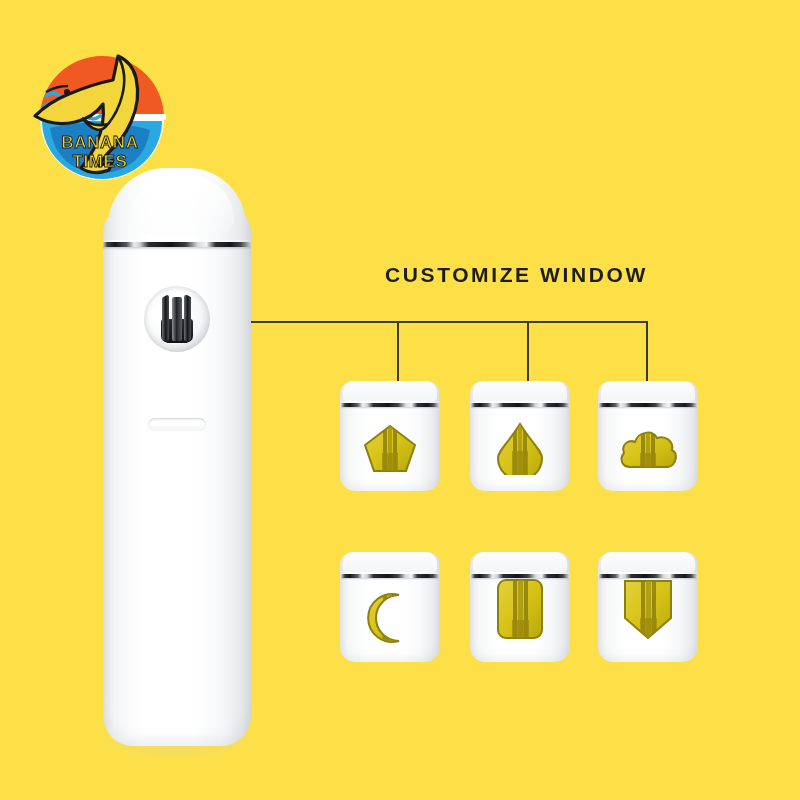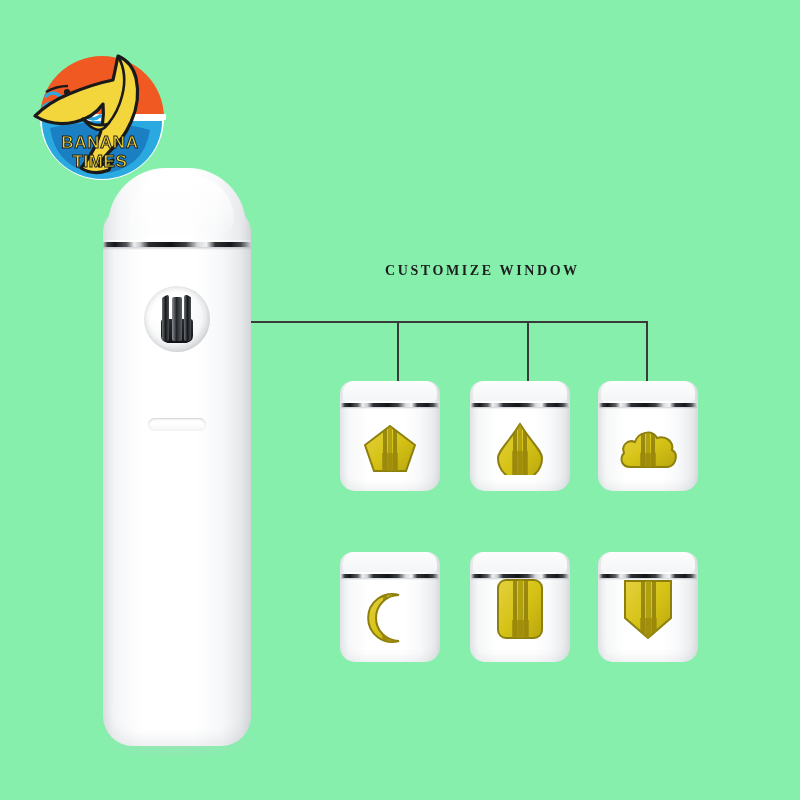--- a/index.html
+++ b/index.html
@@ -5,41 +5,41 @@
   html, body {
     margin: 0; padding: 0;
     width: 800px; height: 800px;
     background: #ffffff;
     font-family: "Liberation Sans", sans-serif;
     overflow: hidden;
   }
   #stage {
     position: relative;
     width: 800px; height: 800px;
-    background: #86efac;
+    background: #fde047;
   }
 
   
   #logo {
     position: absolute;
     left: 22px; top: 22px;
     width: 160px; height: 160px;
   }
 
   
   #heading {
     position: absolute;
     left: 385px; top: 263px;
     width: 300px;
-    font-size: 14px;
+    font-size: 21px;
     font-weight: bold;
     letter-spacing: 2.6px;
     color: #1d1d1d;
     white-space: nowrap;
-    font-family: Liberation Serif, serif;
+    font-family: Liberation Sans, sans-serif;
   }
 
   
   #connectors { position: absolute; left: 0; top: 0; width: 800px; height: 800px; }
 
   
   #device-wrap {
     position: absolute;
     left: 103px; top: 168px;
     width: 148px; height: 578px;

